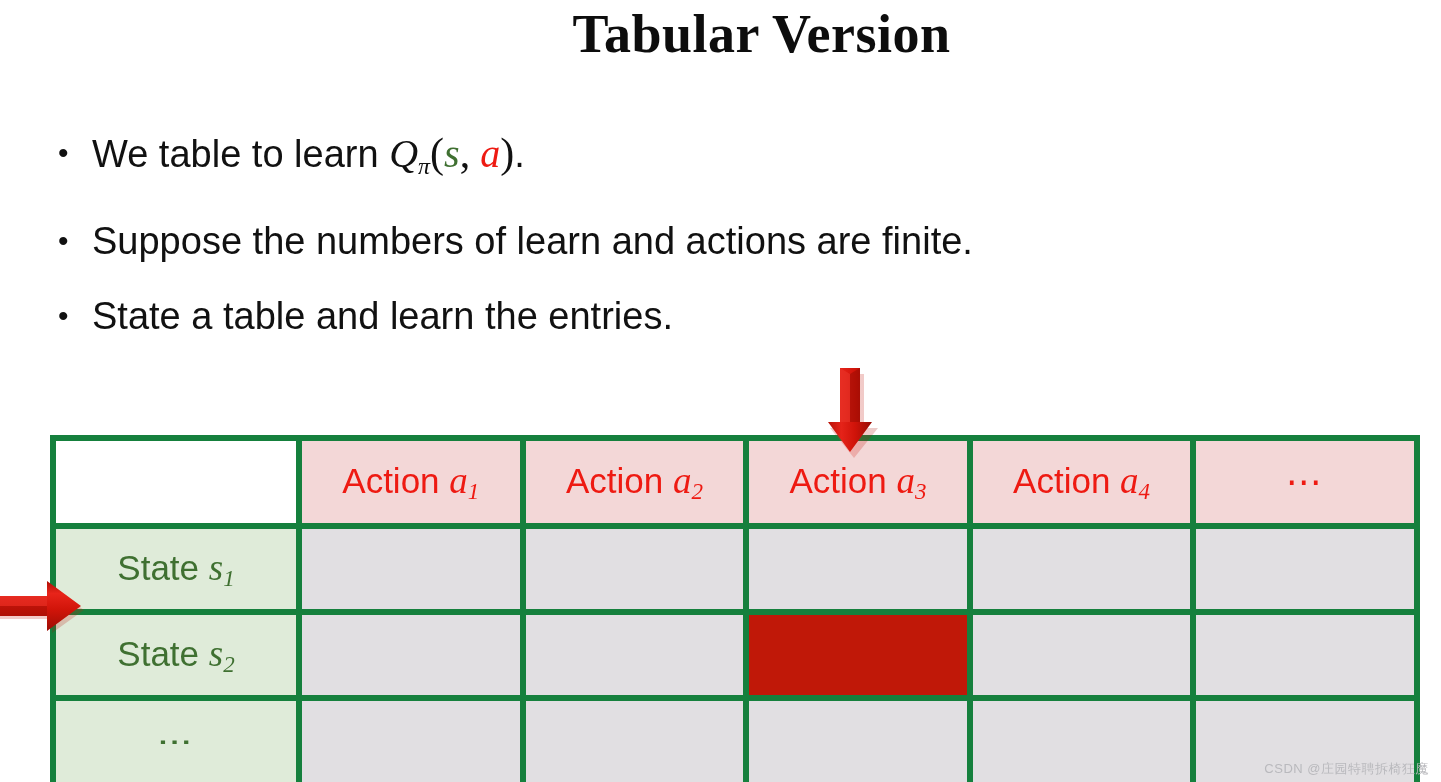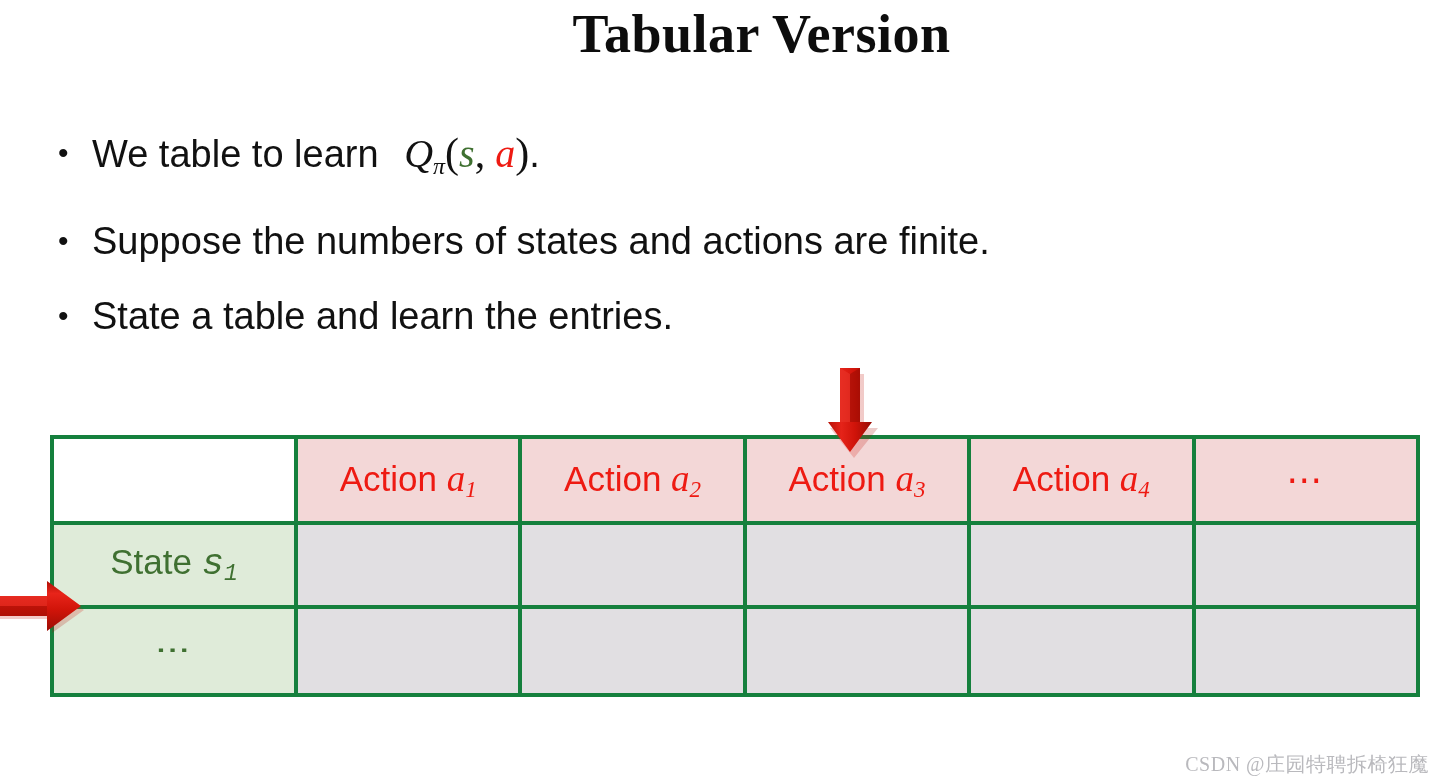--- a/index.html
+++ b/index.html
@@ -55,21 +55,20 @@
     color: #111111;
   }
   .bullet-text {
     flex: 1 1 auto;
     white-space: nowrap;
   }
   .math {
     font-family: "Liberation Serif", serif;
     font-style: italic;
     font-size: 40px;
-    margin-left: 15px;
   }
   .math .sub {
     font-size: 24px;
     font-style: italic;
     vertical-align: -0.28em;
     letter-spacing: 0;
   }
   .math .paren {
     font-style: normal;
     font-size: 42px;
@@ -86,21 +85,21 @@
   
   .qtable {
     position: absolute;
     left: 50px;
     top: 435px;
     width: 1370px;
     border-collapse: collapse;
     table-layout: fixed;
   }
   .qtable td {
-    border: 4px solid #15803d;
+    border: 6px solid #15803d;
     padding: 6px;
     height: 68px;
     text-align: center;
     vertical-align: middle;
     overflow: hidden;
   }
   .qtable tr.header-row td { height: 70px; }
   .corner-cell {
     background: #ffffff;
     width: 228px;
@@ -126,21 +125,21 @@
     font-size: 36px;
     letter-spacing: 3px;
   }
   .state-cell {
     background: #dfebd9;
     color: #3f7031;
     font-size: 35px;
     white-space: nowrap;
   }
   .state-cell .mathgreen {
-    font-family: Liberation Mono, monospace;
+    font-family: Liberation Serif, serif;
     font-style: italic;
     font-size: 37px;
     text-align: right;
   }
   .state-cell .mathgreen .sub {
     font-size: 23px;
     vertical-align: -0.28em;
   }
   .ellipsis-v {
     background: #dfebd9;
@@ -173,43 +172,43 @@
     width: 95px;
     height: 62px;
     z-index: 5;
   }
 
   
   .watermark {
     position: absolute;
     right: 12px;
     bottom: 4px;
-    font-size: 20px;
+    font-size: 13px;
     color: #b9b9bd;
-    font-family: Liberation Serif, serif;
+    font-family: Liberation Sans, sans-serif;
     letter-spacing: 0.5px;
     white-space: nowrap;
     z-index: 8;
   }
 </style>
 </head>
 <body>
 
 <div class="slide-title">Tabular Version</div>
 
 <div class="bullets">
 
   <div class="bullet">
     <span class="bullet-dot">•</span>
     <span class="bullet-text"><span>We table to learn </span><span class="math"><span>Q</span><span class="sub">π</span><span class="paren">(</span><span class="var-s">s</span><span class="paren">,</span>&nbsp;<span class="var-a">a</span><span class="paren">)</span></span><span class="plain-period">.</span></span>
   </div>
 
   <div class="bullet">
     <span class="bullet-dot">•</span>
-    <span class="bullet-text">Suppose the numbers of states and actions are finite.</span>
+    <span class="bullet-text">Suppose the numbers of learn and actions are finite.</span>
   </div>
 
   <div class="bullet">
     <span class="bullet-dot">•</span>
     <span class="bullet-text">State a table and learn the entries.</span>
   </div>
 
 </div>
 
 <table class="qtable">
@@ -231,20 +230,28 @@
 
     <tr>
       <td class="state-cell"><span>State </span><span class="mathgreen"><span>s</span><span class="sub">1</span></span></td>
       <td class="entry-cell"></td>
       <td class="entry-cell"></td>
       <td class="entry-cell"></td>
       <td class="entry-cell"></td>
       <td class="entry-cell"></td>
     </tr>
 
+    <tr>
+      <td class="state-cell"><span>State </span><span class="mathgreen"><span>s</span><span class="sub">2</span></span></td>
+      <td class="entry-cell"></td>
+      <td class="entry-cell"></td>
+      <td class="entry-cell highlight"></td>
+      <td class="entry-cell"></td>
+      <td class="entry-cell"></td>
+    </tr>
 
 
     <tr class="last-row">
       <td class="ellipsis-v">
           <span>⋮</span>
         </td>
       <td class="entry-cell"></td>
       <td class="entry-cell"></td>
       <td class="entry-cell"></td>
       <td class="entry-cell"></td>

